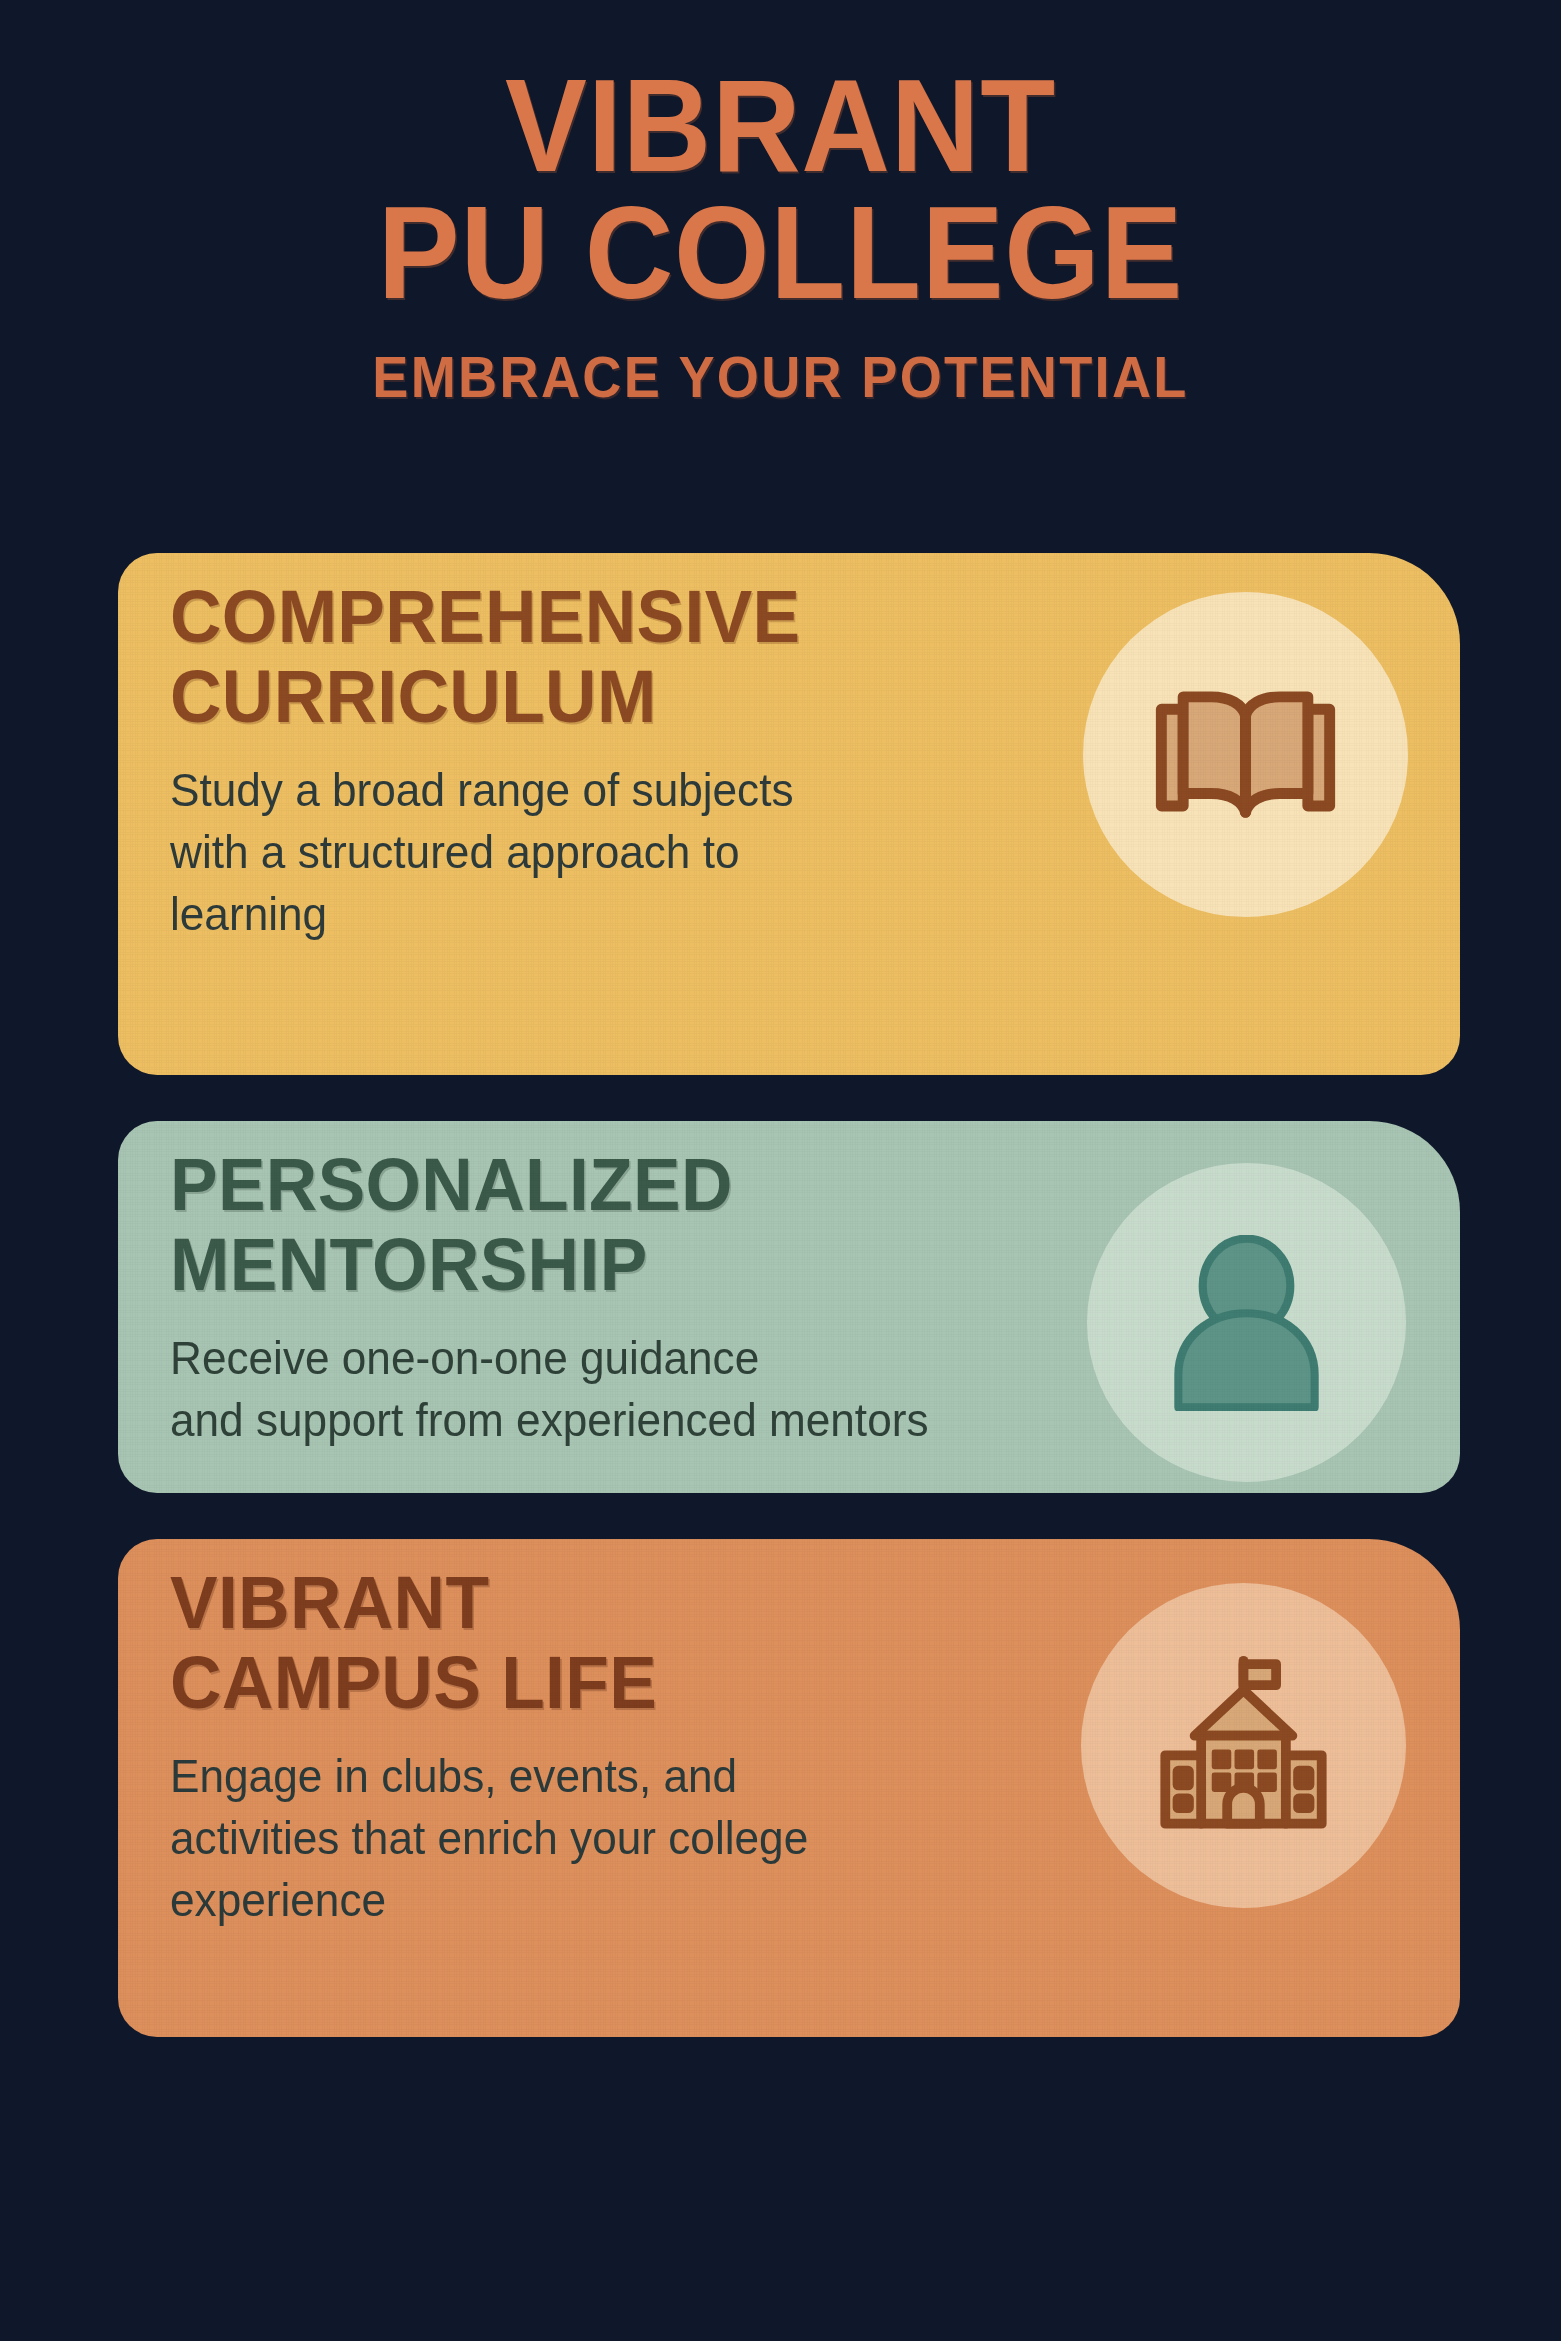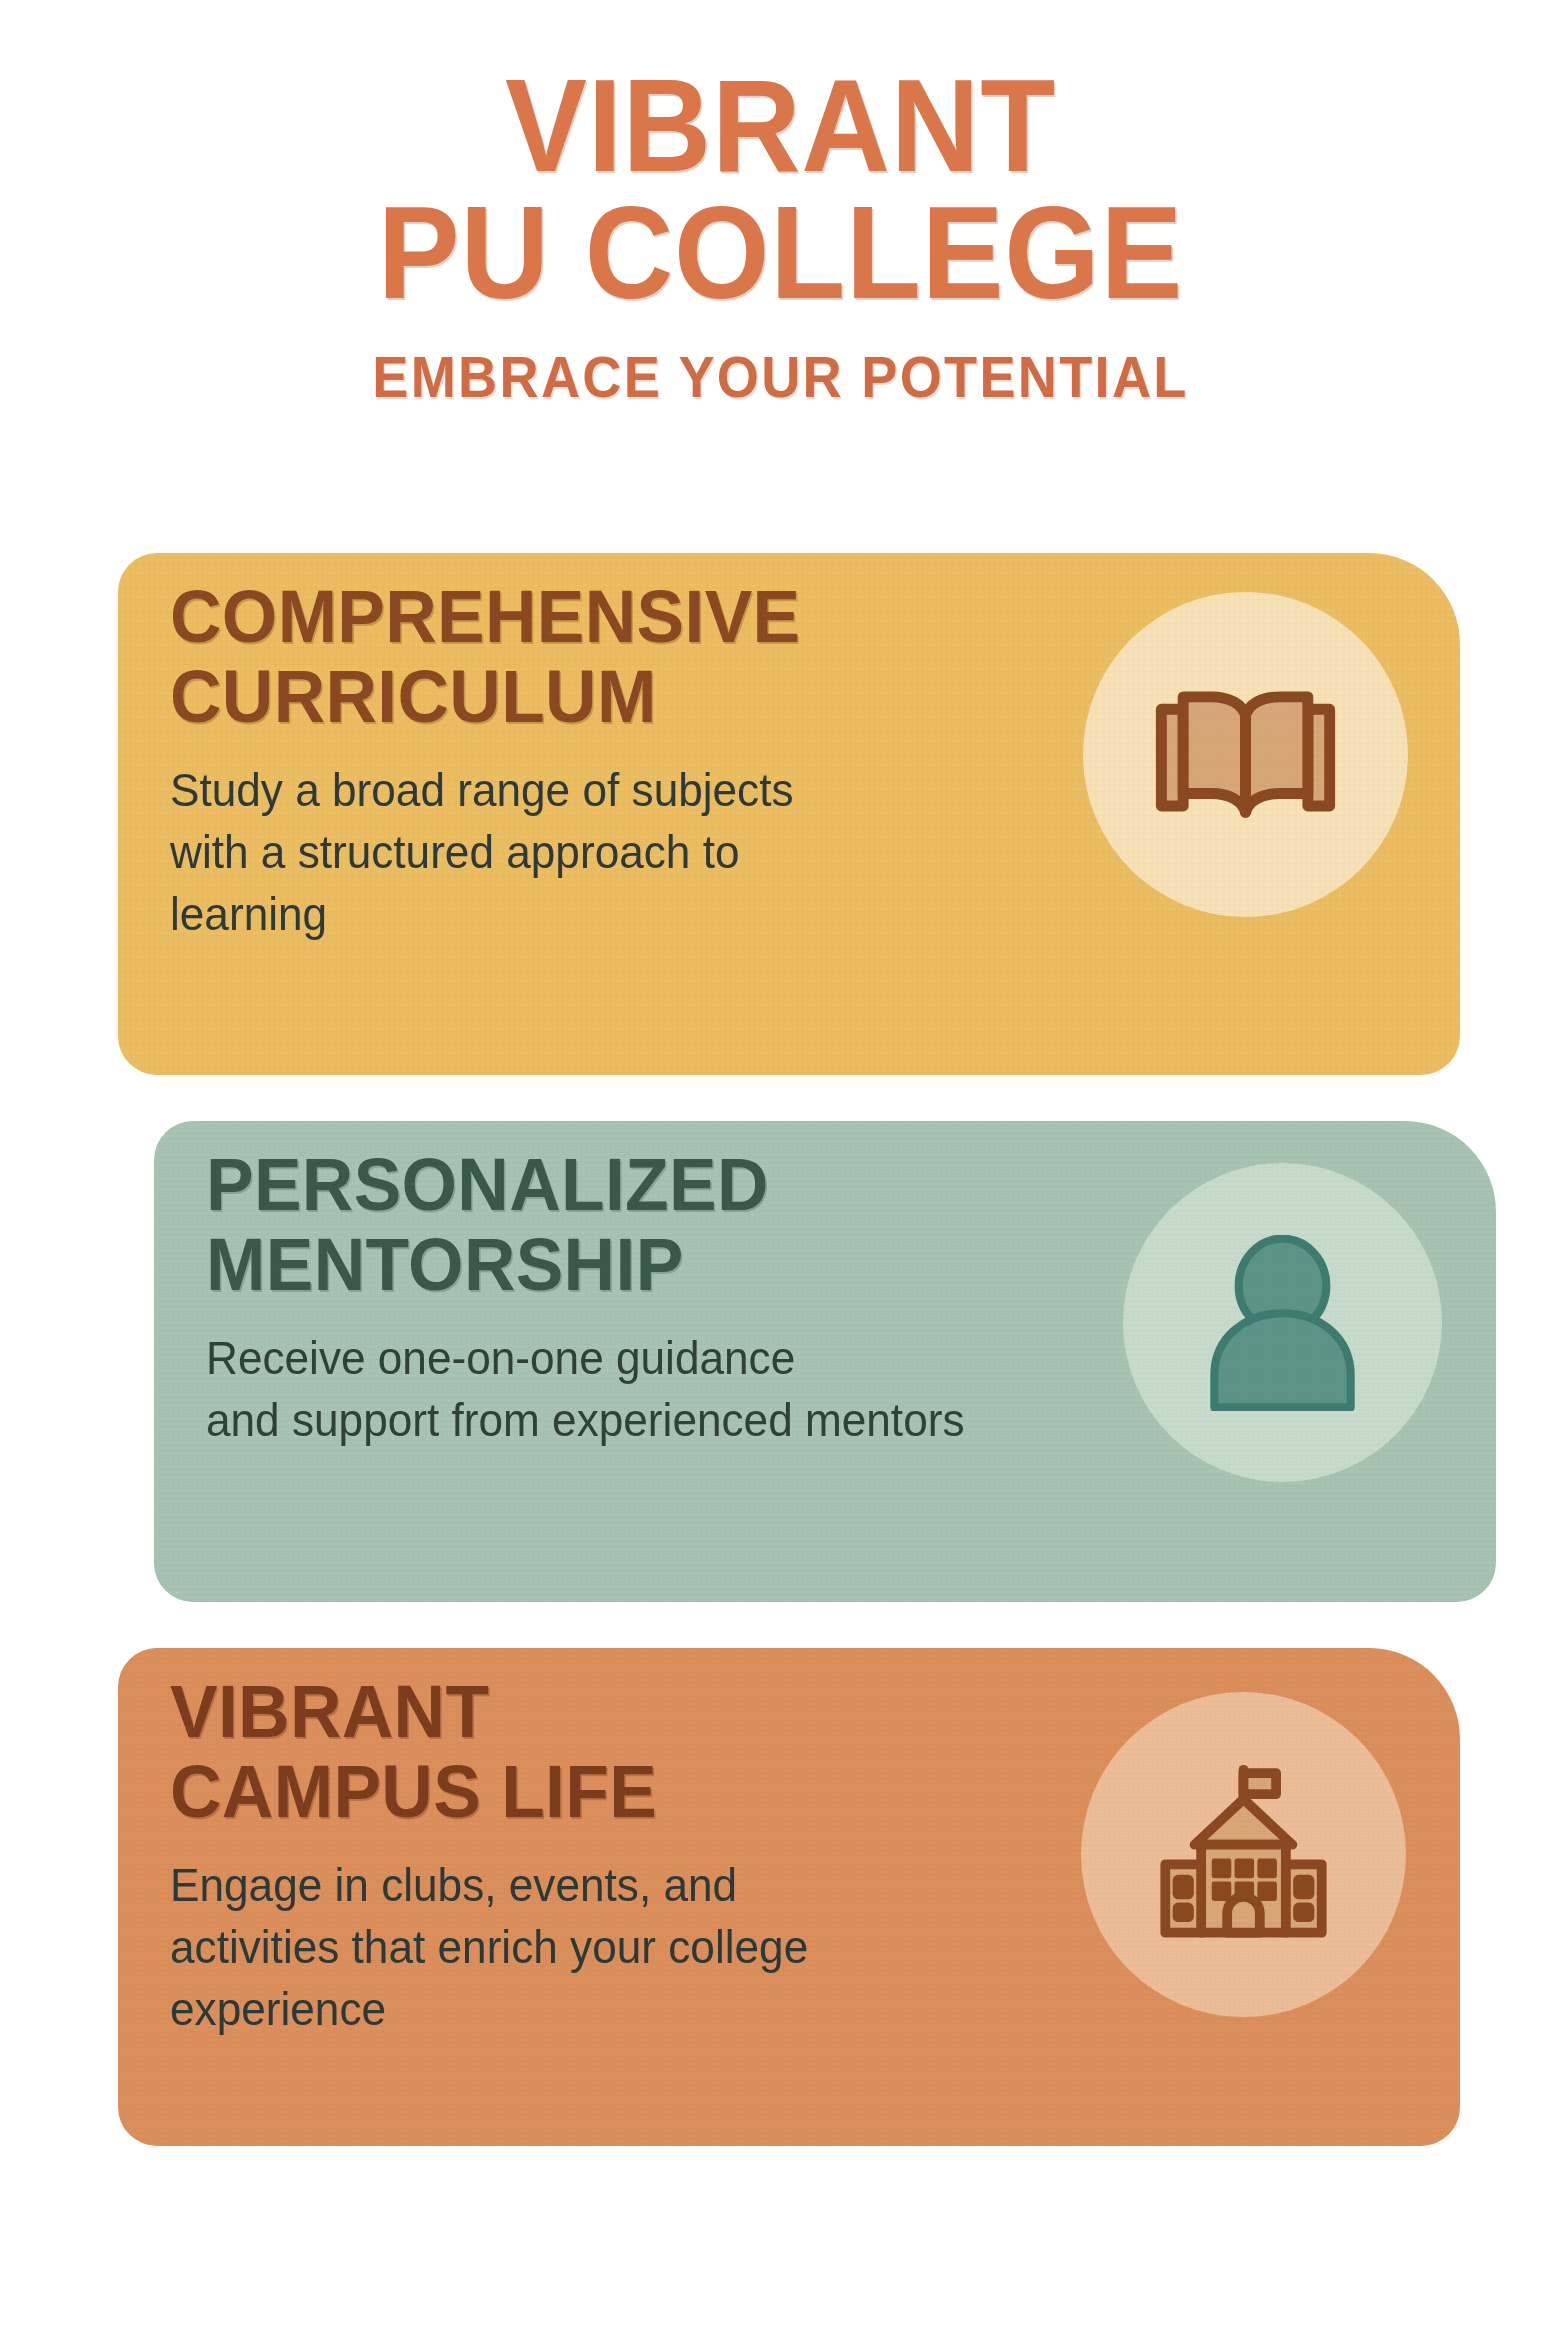--- a/index.html
+++ b/index.html
@@ -13,21 +13,21 @@
     background: #FDF1DE;
     font-family: "Liberation Sans", sans-serif;
     overflow: hidden;
     position: relative;
   }
 
   .poster {
     position: relative;
     width: 1561px;
     height: 2342px;
-    background: #ffffff;
+    background: #0f172a;
     box-sizing: border-box;
   }
 
   
   .header {
     position: absolute;
     top: 0;
     left: 0;
     width: 1561px;
     padding-top: 63px;
@@ -78,21 +78,21 @@
     position: relative;
     width: 1342px;
     box-sizing: border-box;
     border-radius: 39px 91px 39px 39px;
     margin-bottom: 46px;
     overflow: hidden;
     padding: 24px 52px 49px 52px;
   }
 
   .card-1 { height: 522px; background: #EDBE62; }
-  .card-2 { height: 481px; background: #A8C4B2; margin-left: 36px; }
+  .card-2 { height: 372px; background: #A8C4B2; }
   .card-3 { height: 498px; background: #DD8F5C; }
 
   .card-inner {
     position: relative;
     z-index: 2;
     width: 813px;
   }
 
   .card-heading {
     font-family: "Liberation Sans Narrow", "Liberation Sans", sans-serif;

